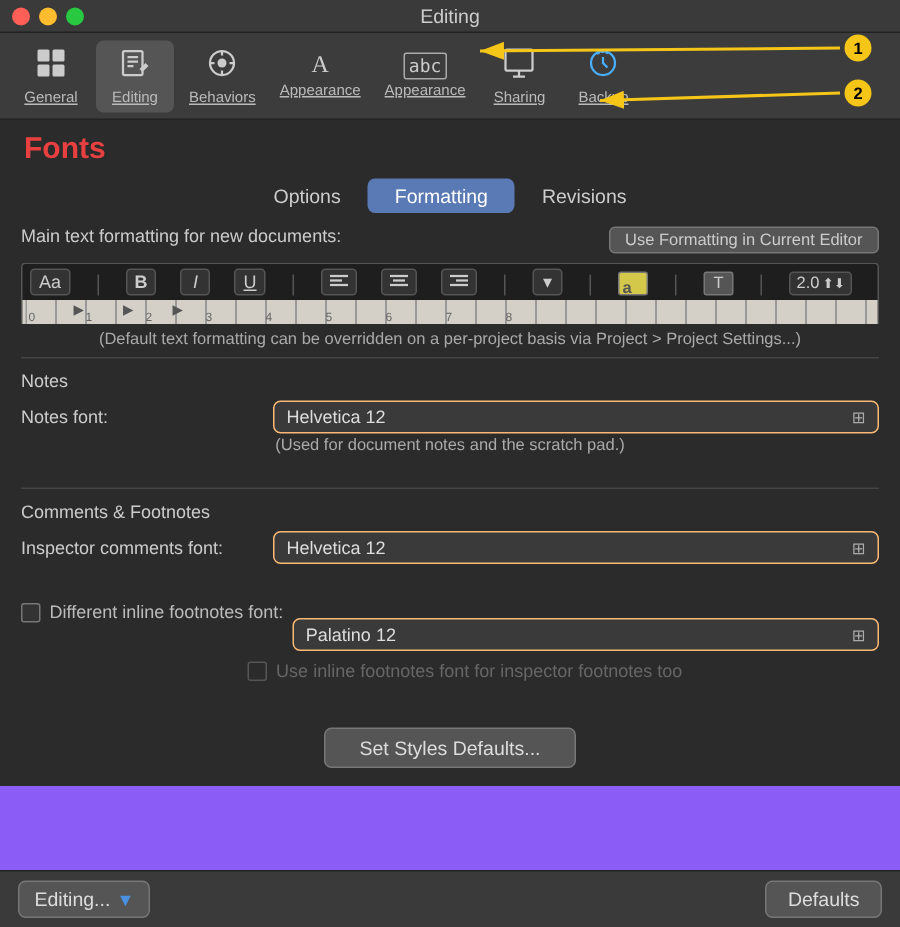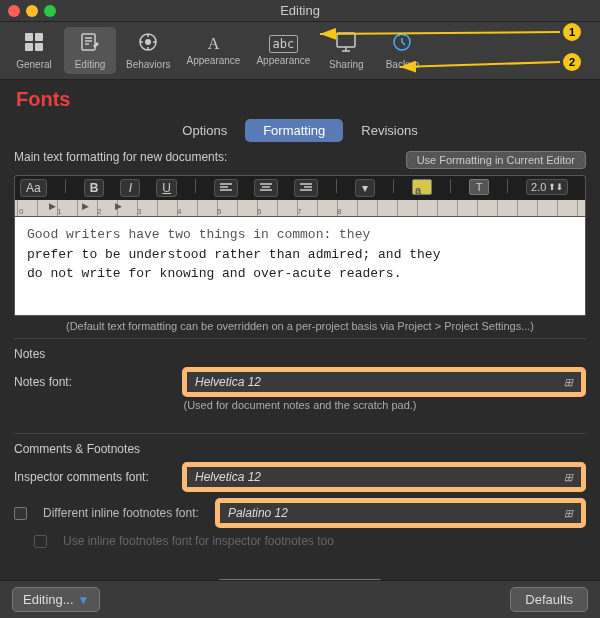--- a/index.html
+++ b/index.html
@@ -64,20 +64,21 @@
     }
     .toolbar-item.active { background: #555; }
     .toolbar-icon {
       font-size: 20px;
       margin-bottom: 2px;
       color: #ccc;
     }
     .toolbar-label {
       font-size: 10px;
       color: #bbb;
+      text-decoration: underline;
     }
 
     
     .toolbar-wrapper {
       position: relative;
     }
 
     
     .section-header {
       padding: 8px 16px 4px;
@@ -121,21 +122,21 @@
       color: #ccc;
       margin-bottom: 6px;
     }
 
     
     .format-toolbar {
       background: #1e1e1e;
       border: 1px solid #555;
       border-bottom: none;
       display: flex;
-      align-items: flex-start;
+      align-items: flex-end;
       padding: 3px 5px;
       gap: 16px;
       border-radius: 3px 3px 0 0;
     }
     .fmt-btn {
       padding: 1px 5px;
       font-size: 12px;
       color: #ccc;
       background: #333;
       border: 1px solid #555;
@@ -238,50 +239,50 @@
       gap: 8px;
     }
     .font-row-label {
       font-size: 12px;
       color: #ccc;
       min-width: 160px;
     }
     .font-picker {
       flex: 1;
       background: #3a3a3a;
-      border: 5px solid #fdba74;
+      border: 1px solid #fdba74;
       border-radius: 5px;
       padding: 3px 8px;
       display: flex;
       align-items: center;
       justify-content: space-between;
       cursor: pointer;
-      font-style: italic;
     }
     .font-picker-text {
       font-size: 12px;
       color: #ddd;
     }
     .font-picker-icon {
       font-size: 11px;
       color: #aaa;
     }
     .font-note {
       font-size: 11px;
       color: #aaa;
       text-align: center;
       padding: 2px 0 4px;
     }
 
     
     .checkbox-row {
       display: flex;
       align-items: center;
-      gap: 16px;
+      gap: 6px;
       margin-bottom: 5px;
+      justify-content: center;
     }
     .cb {
       width: 13px; height: 13px;
       border: 1px solid #777;
       border-radius: 2px;
       background: #333;
       flex-shrink: 0;
     }
     .cb-label {
       font-size: 12px;
@@ -565,25 +566,20 @@
           <span style="position:absolute;left:240px;bottom:0;font-size:8px;color:#666;">6</span>
           <span style="position:absolute;left:280px;bottom:0;font-size:8px;color:#666;">7</span>
           <span style="position:absolute;left:320px;bottom:0;font-size:8px;color:#666;">8</span>
 
           <span style="position:absolute;left:32px;top:1px;font-size:9px;color:#555;">▶</span>
           <span style="position:absolute;left:65px;top:1px;font-size:9px;color:#555;">▶</span>
           <span style="position:absolute;left:98px;top:1px;font-size:9px;color:#555;">▶</span>
         </div>
       </div>
 
-      <div class="text-preview">
-        <div class="overflow-line">Good writers have two things in common: they</div>
-        <div>prefer to be understood rather than admired; and they</div>
-        <div>do not write for knowing and over-acute readers.</div>
-      </div>
 
       <div class="format-note">(Default text formatting can be overridden on a per-project basis via Project &gt; Project Settings...)</div>
 
       <div class="subsection">
         <div class="subsection-title">Notes</div>
         <div class="font-row">
           <span class="font-row-label">Notes font:</span>
           <div class="font-picker">
             <span class="font-picker-text">Helvetica 12</span>
             <span class="font-picker-icon">⊞</span>
@@ -597,21 +593,21 @@
         <div class="font-row" style="margin-bottom:6px;">
           <span class="font-row-label">Inspector comments font:</span>
           <div class="font-picker">
             <span class="font-picker-text">Helvetica 12</span>
             <span class="font-picker-icon">⊞</span>
           </div>
         </div>
         <div class="checkbox-row" style="margin-bottom:6px;">
           <div class="cb"></div>
           <span class="cb-label">Different inline footnotes font:</span>
-          <div class="font-picker" style="flex:1;">
+          <div class="font-picker" style="flex:1;margin-top:30px;">
             <span class="font-picker-text">Palatino 12</span>
             <span class="font-picker-icon">⊞</span>
           </div>
         </div>
         <div class="checkbox-row indent-row">
           <div class="cb" style="border-color:#555;background:#2b2b2b;"></div>
           <span class="cb-label disabled">Use inline footnotes font for inspector footnotes too</span>
         </div>
       </div>
 

